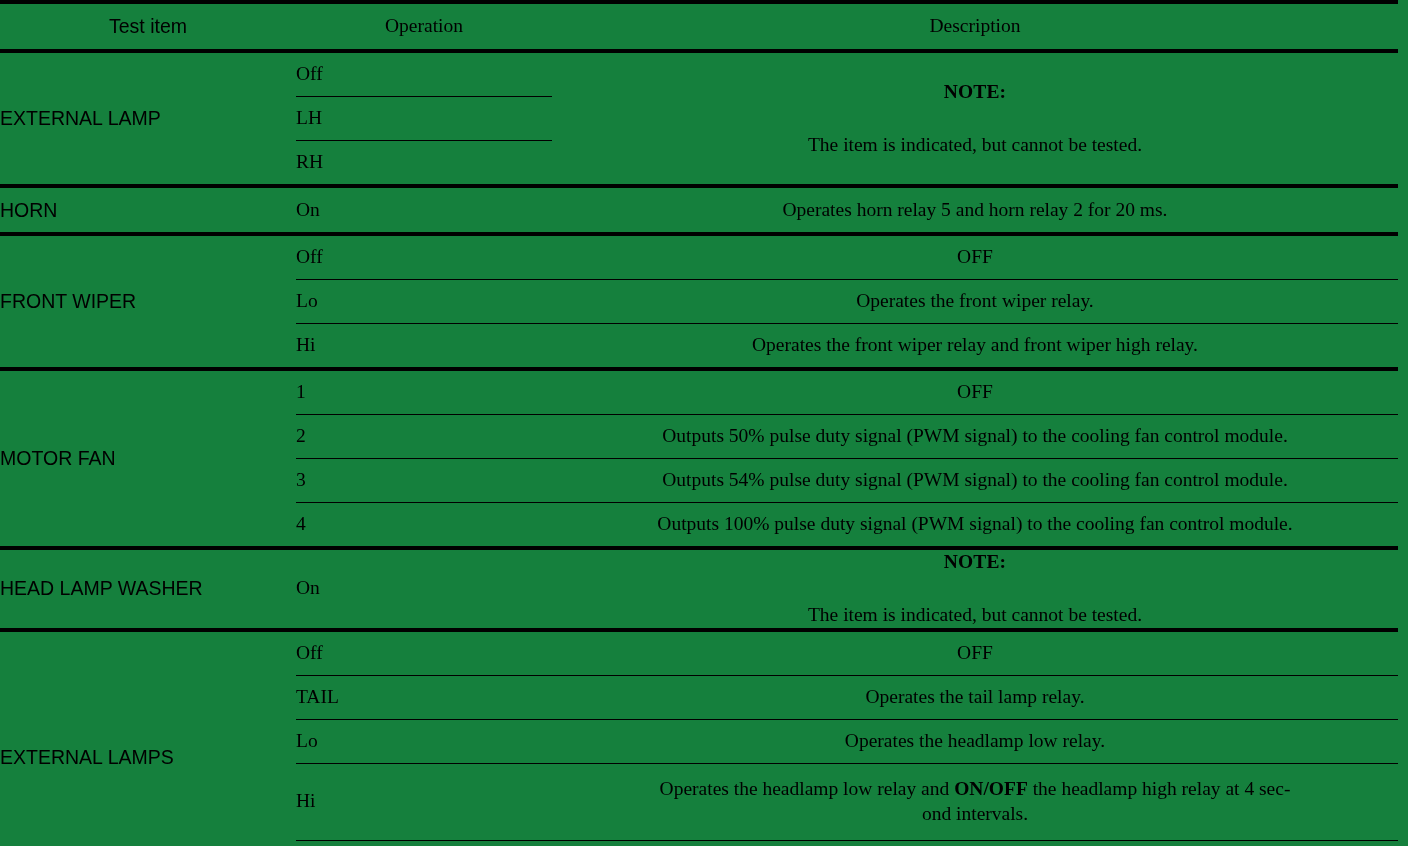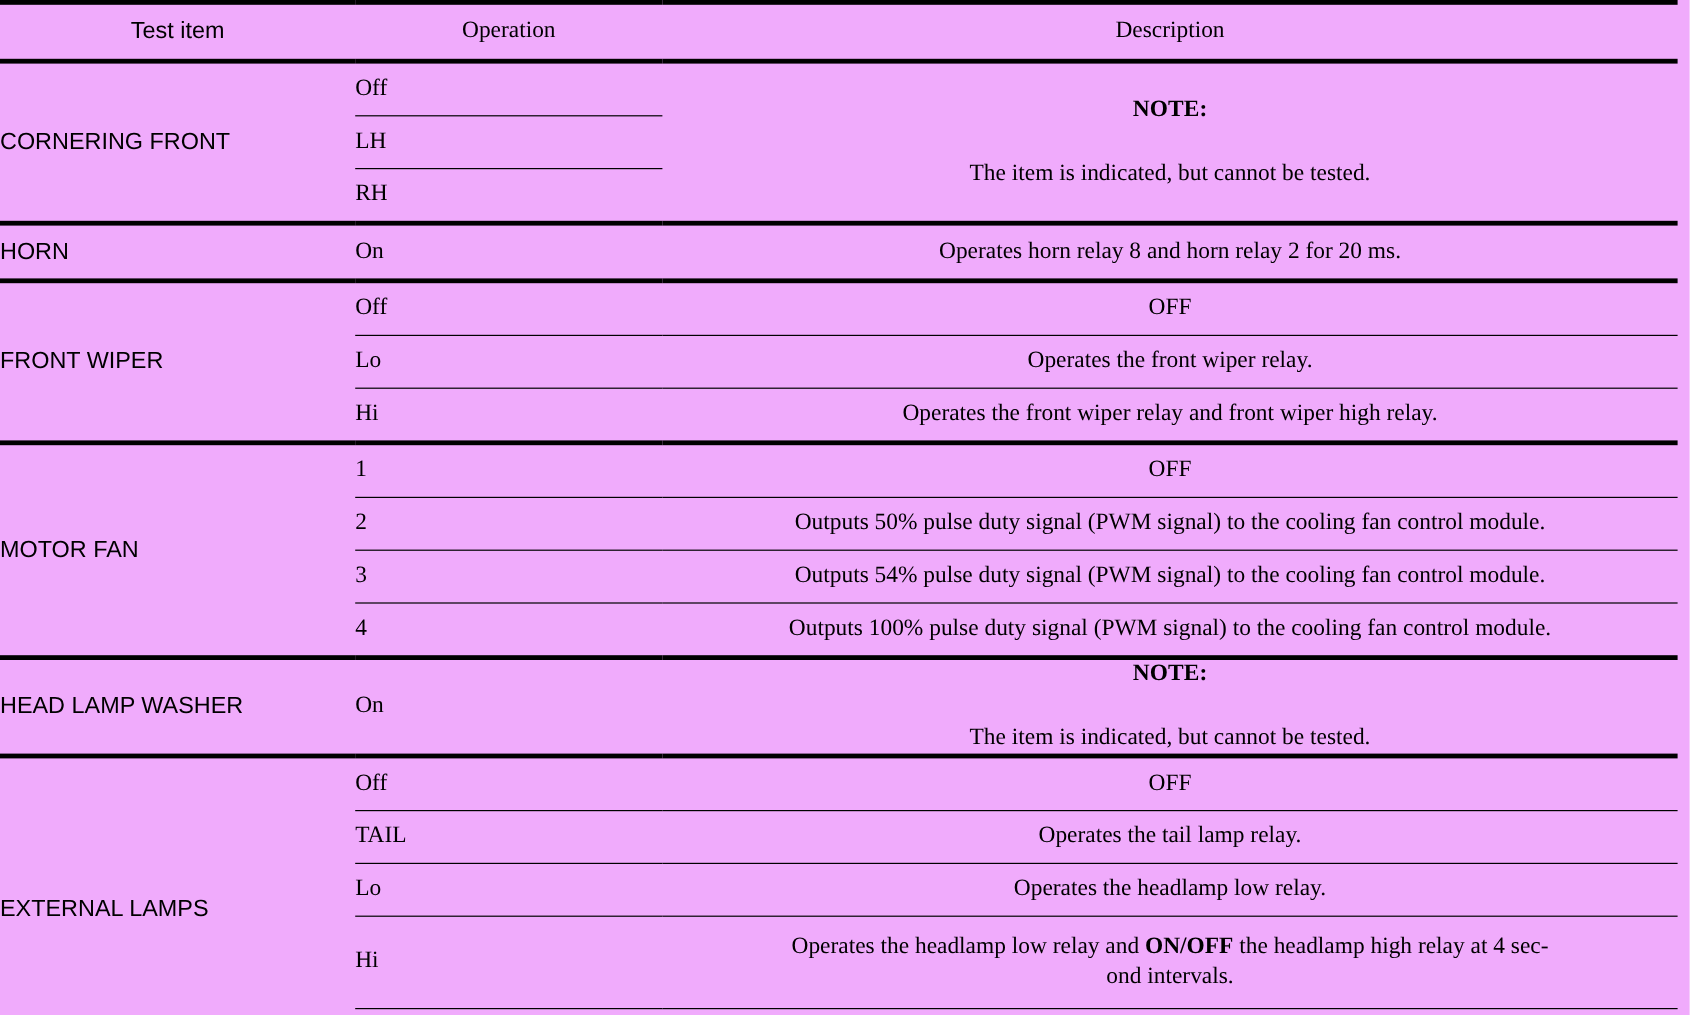--- a/index.html
+++ b/index.html
@@ -3,21 +3,21 @@
 <meta charset="utf-8">
 <style>
   html,body{margin:0;padding:0;}
   body{
     width:1408px;height:846px;
     background:#ffffff;
     font-family:"Liberation Sans","DejaVu Sans",sans-serif;
     color:#000000;
     overflow:hidden;
   }
-  #sheet{position:relative;width:1408px;height:846px;background:#f0abfc;}
+  #sheet{position:relative;width:1408px;height:846px;background:#15803d;}
 
   table.spec{
     width:1398px;
     border-collapse:collapse;
     table-layout:fixed;
     margin:0;
   }
   table.spec col.c-item{width:296px;}
   table.spec col.c-op{width:256px;}
   table.spec col.c-desc{width:846px;}
@@ -92,38 +92,38 @@
       <tr>
         <th class="thick-top thick-bot">Test item</th>
         <th class="thick-top thick-bot sep-l">Operation</th>
         <th class="thick-top thick-bot sep-l">Description</th>
       </tr>
     </thead>
 
     <tbody>
 
       <tr>
-        <td class="item h44" rowspan="3">CORNERING FRONT</td>
+        <td class="item h44" rowspan="3">EXTERNAL LAMP</td>
         <td class="op h44 thin-bot sep-l">Off</td>
         <td class="desc sep-l" rowspan="3">
           <span class="note-label">NOTE:</span>
           <span class="note-body">The item is indicated, but cannot be tested.</span>
         </td>
       </tr>
       <tr>
         <td class="op h44 thin-bot sep-l">LH</td>
       </tr>
       <tr>
         <td class="op h44 sep-l">RH</td>
       </tr>
 
       <tr>
         <td class="item h45 thick-top thick-bot">HORN</td>
         <td class="op h45 thick-top thick-bot sep-l">On</td>
-        <td class="desc h45 thick-top thick-bot sep-l">Operates horn relay 8 and horn relay 2 for 20 ms.</td>
+        <td class="desc h45 thick-top thick-bot sep-l">Operates horn relay 5 and horn relay 2 for 20 ms.</td>
       </tr>
 
       <tr>
         <td class="item" rowspan="3">FRONT WIPER</td>
         <td class="op h44 thin-bot sep-l">Off</td>
         <td class="desc h44 thin-bot sep-l">OFF</td>
       </tr>
       <tr>
         <td class="op h44 thin-bot sep-l">Lo</td>
         <td class="desc h44 thin-bot sep-l">Operates the front wiper relay.</td>

